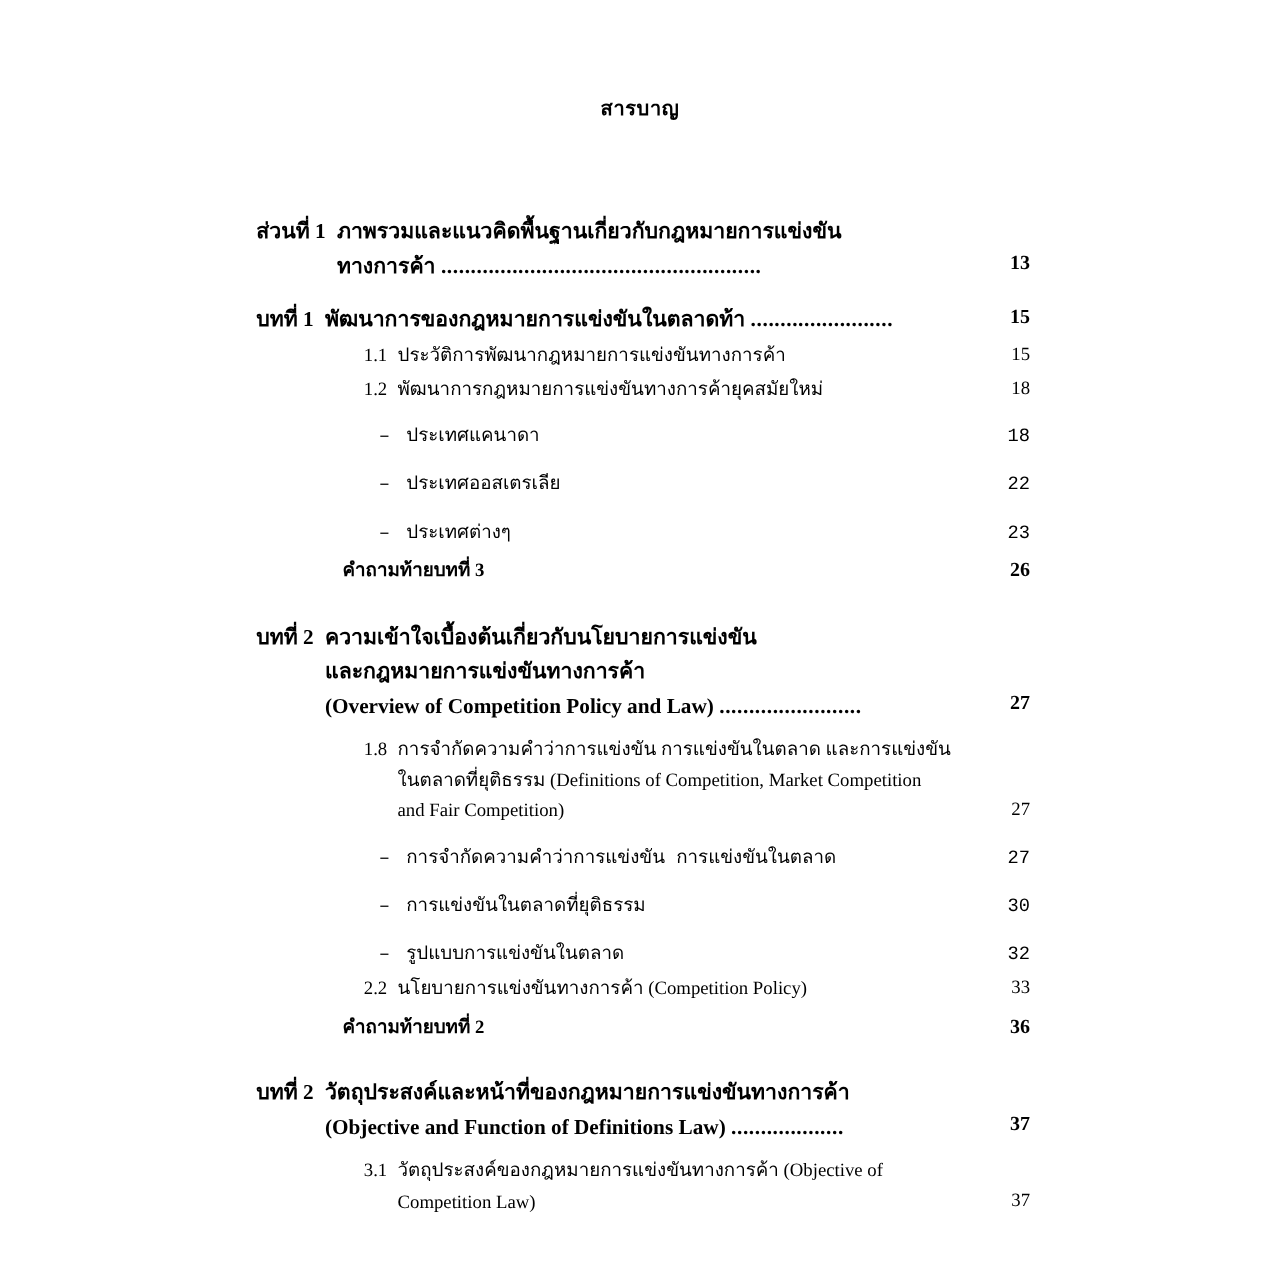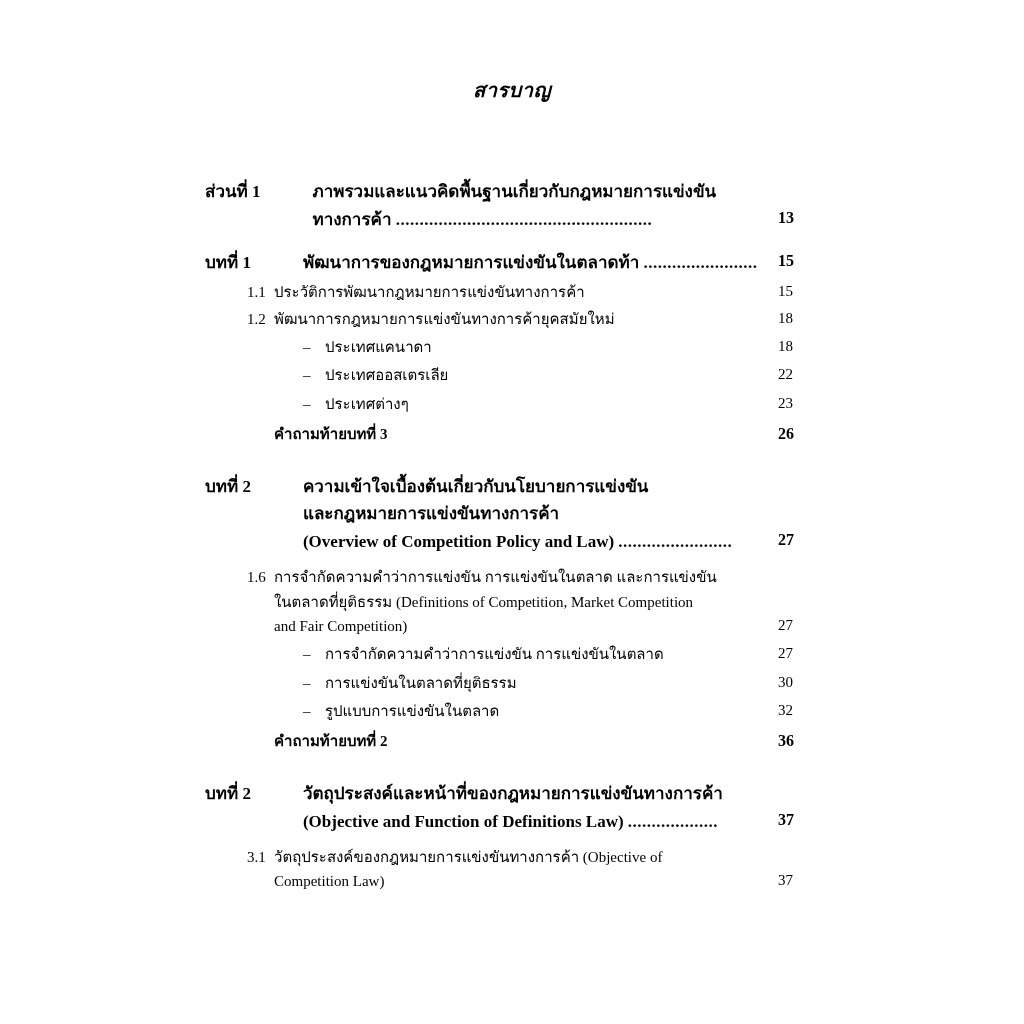--- a/index.html
+++ b/index.html
@@ -16,90 +16,90 @@
   }
   .page {
     position: relative;
     width: 1024px;
     height: 1024px;
     box-sizing: border-box;
     padding: 0;
   }
   .toc-title {
     text-align: center;
-    font-size: 20px;
+    font-size: 16px;
     font-weight: bold;
     margin-top: 74px;
     letter-spacing: 0.5px;
-    font-style: italic;
   }
   .toc-body {
     margin-top: 72px;
     padding-left: 205px;
     padding-right: 200px;
   }
 
   
   .row {
     display: flex;
     align-items: flex-start;
     width: 100%;
   }
   .lbl {
     flex: 1 1 auto;
     min-width: 0;
   }
   .pg {
     flex: 0 0 46px;
-    text-align: left;
+    text-align: right;
     font-size: 15px;
     line-height: 1.55;
     padding-left: 10px;
     white-space: nowrap;
   }
   .pg.bold { font-weight: bold; font-size: 16px; }
 
   
   .lvl0 {
     font-weight: bold;
     font-size: 17px;
     line-height: 1.62;
     margin-top: 16px;
   }
   .lvl0 .hang {
     display: flex;
-    gap: 43px;
   }
   .head-label {
     flex: 0 0 auto;
     white-space: nowrap;
   }
   .head-text {
     flex: 1 1 auto;
     padding-left: 9px;
   }
 
   
   .lvl1 {
     font-size: 15px;
     line-height: 1.62;
     padding-left: 42px;
     margin-top: 3px;
   }
   .lvl1 .num {
     display: inline-block;
     width: 27px;
+    margin-left: 44px;
   }
 
   
   .lvl2 {
     font-size: 15px;
     line-height: 1.62;
     padding-left: 98px;
-    margin-top: 4px;
+    margin-top: 14px;
+    font-family: Liberation Mono, monospace;
   }
   .lvl2 .dash {
     display: inline-block;
     width: 22px;
   }
 
   
   .qline {
     font-size: 15px;
     font-weight: bold;
@@ -236,21 +236,21 @@
             </span>
           </div>
         </div>
         <div class="pg bold">27</div>
       </div>
     </div>
 
     <div class="lvl1 gap-sm">
       <div class="row">
         <div class="lbl">
-          <span class="num">1.6</span><span>การจำกัดความคำว่าการแข่งขัน การแข่งขันในตลาด และการแข่งขัน</span>
+          <span class="num">1.8</span><span>การจำกัดความคำว่าการแข่งขัน การแข่งขันในตลาด และการแข่งขัน</span>
         </div>
         <div class="pg"></div>
       </div>
       <div class="row">
         <div class="lbl">
           <span class="num" style="visibility:hidden">2.1</span><span>ในตลาดที่ยุติธรรม (Definitions of Competition, Market Competition</span>
         </div>
         <div class="pg"></div>
       </div>
       <div class="row">
@@ -273,20 +273,28 @@
         <div class="pg">30</div>
       </div>
     </div>
     <div class="lvl2">
       <div class="row">
         <div class="lbl"><span class="dash">–</span><span>รูปแบบการแข่งขันในตลาด</span></div>
         <div class="pg">32</div>
       </div>
     </div>
 
+    <div class="lvl1">
+      <div class="row">
+        <div class="lbl">
+          <span class="num">2.2</span><span>นโยบายการแข่งขันทางการค้า (Competition Policy)</span>
+        </div>
+        <div class="pg">33</div>
+      </div>
+    </div>
 
     <div class="qline">
       <div class="row">
         <div class="lbl">คำถามท้ายบทที่ 2</div>
         <div class="pg bold">36</div>
       </div>
     </div>
 
     <div class="lvl0 gap-lg">
       <div class="row">

